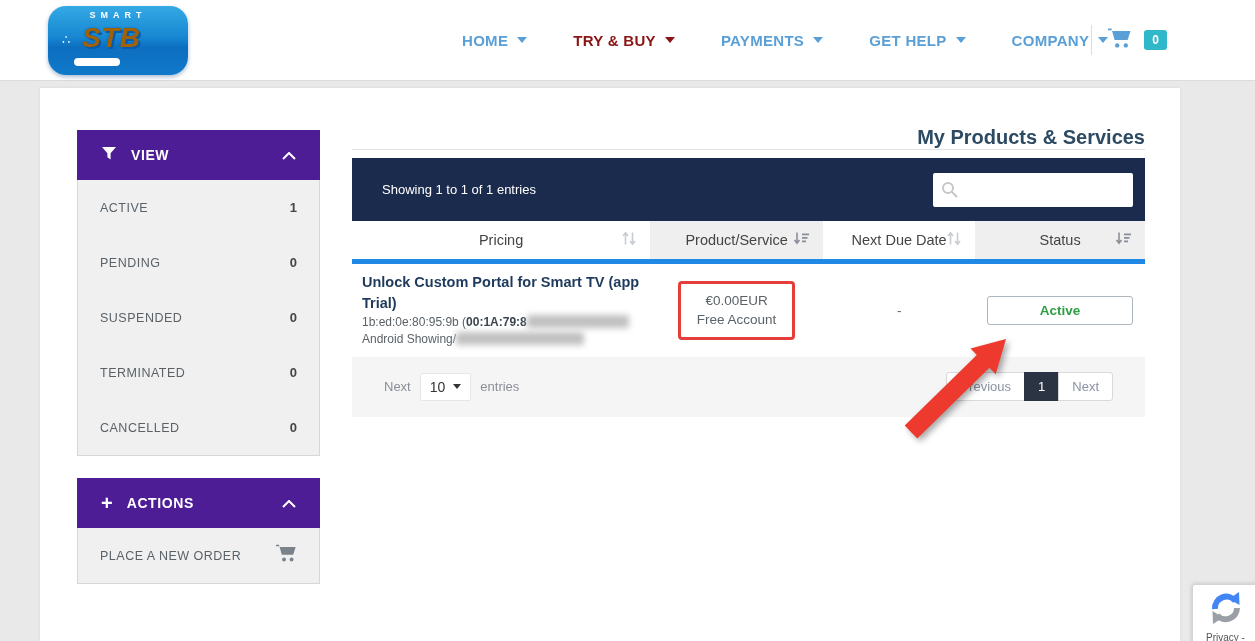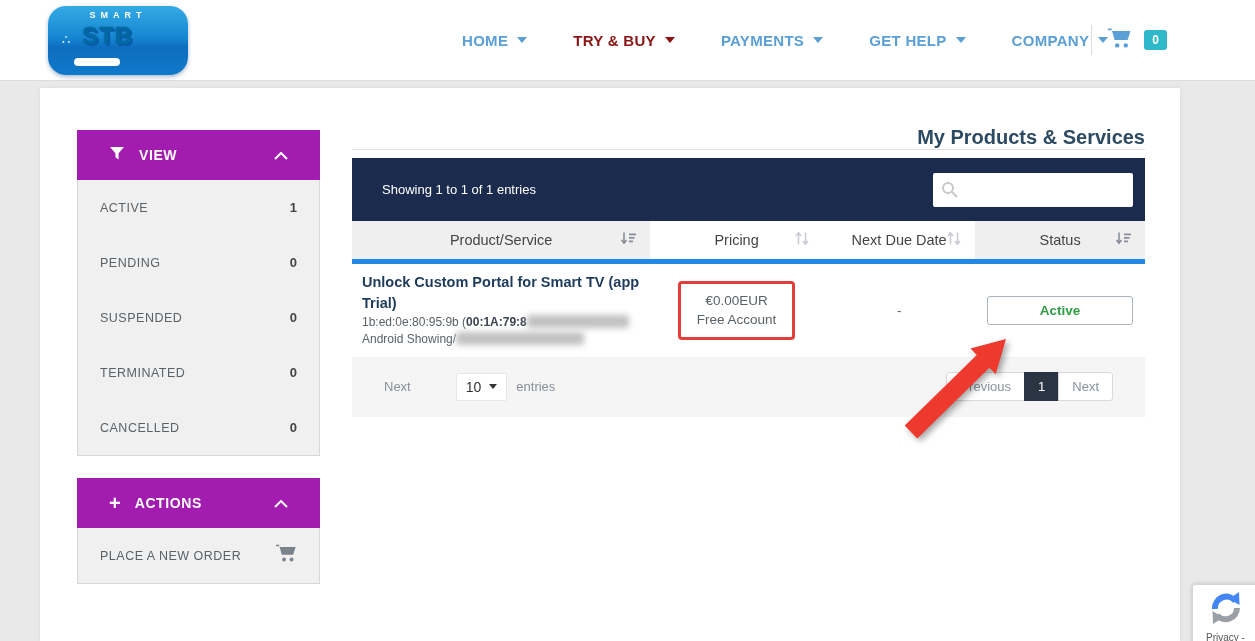--- a/index.html
+++ b/index.html
@@ -12,22 +12,22 @@
 
   
   .topbar { position:absolute; top:0; left:0; width:1255px; height:80px; background:#fff;
             box-shadow:0 1px 0 #dcdcdc; z-index:4; }
   .logo { position:absolute; left:48px; top:6px; width:140px; height:69px; cursor:pointer; }
   .logo-box { position:absolute; inset:0; border-radius:18px;
       background:linear-gradient(180deg,#34aae4 0%,#1787d2 45%,#0d6ec0 60%,#1079c9 100%);
       box-shadow:0 2px 4px rgba(0,60,120,.35); }
   .logo-top { position:absolute; top:4px; width:100%; text-align:center; color:#fff;
       font-size:9px; font-weight:bold; letter-spacing:5px; }
-  .logo-main { position:absolute; top:16px; left:34px; color:#0369a1; 
-      font-weight:bold; font-size:24px; letter-spacing:1px;
+  .logo-main { position:absolute; top:16px; left:34px; color:#a16207; font-style:italic;
+      font-weight:bold; font-size:28px; letter-spacing:1px;
       text-shadow:0 0 2px #0a5ca8, 2px 2px 0 #0a5ca8; }
   .logo-dots { position:absolute; top:26px; left:14px; color:#fff; font-size:13px; letter-spacing:1px;}
   .logo-dash { position:absolute; bottom:9px; left:26px; width:46px; height:8px; background:#fff; border-radius:4px; }
 
   .mainnav { position:absolute; left:462px; top:0; height:80px; display:flex; align-items:center; gap:46px; }
   .nav-item { display:flex; align-items:center; gap:9px; color:#5a9fd6; font-size:15px;
       font-weight:bold; letter-spacing:.3px; cursor:pointer; white-space:nowrap; }
   .nav-item.active { color:#8b1414; }
   .caret { width:0; height:0; border-left:5px solid transparent; border-right:5px solid transparent;
       border-top:6px solid currentColor; display:inline-block; }
@@ -36,22 +36,22 @@
   .cart-btn { display:flex; align-items:center; gap:12px; cursor:pointer; color:#5a9fd6; }
   .cart-badge { background:#2eb8c9; color:#fff; font-size:12px; font-weight:bold;
       padding:3px 8px; border-radius:3px; }
 
   
   .card { position:absolute; left:40px; top:88px; width:1140px; height:553px; background:#fff;
       box-shadow:0 0 3px rgba(0,0,0,.08); }
 
   
   .sidebar { position:absolute; left:37px; top:42px; width:243px; }
-  .panel-header { height:50px; background:#a21caf; display:flex; align-items:center;
-      padding:0 32px; color:#fff; cursor:pointer; }
+  .panel-header { height:50px; background:#4c1d95; display:flex; align-items:center;
+      padding:0 24px; color:#fff; cursor:pointer; }
   .panel-header .ph-label { font-size:14px; font-weight:bold; letter-spacing:.6px; margin-left:14px; flex:1; }
   .panel-body { background:#f0f0f0; border:1px solid #d7d7d7; border-top:none; }
   .side-item { height:55px; display:flex; align-items:center; justify-content:space-between;
       padding:0 22px; cursor:pointer; }
   .side-item .si-label { font-size:12.5px; color:#5a6268; letter-spacing:.5px; }
   .side-item .si-count { font-size:13px; color:#444; font-weight:bold; }
   .actions-panel { margin-top:22px; }
   .plus-glyph { font-size:20px; font-weight:bold; line-height:1; }
 
   
@@ -86,21 +86,21 @@
   .price-annotation { display:inline-block; border:3px solid #e43e3a; border-radius:4px;
       padding:7px 16px; line-height:1.45; }
   .status-btn { display:inline-block; width:146px; height:29px; line-height:27px; background:#fff;
       border:1px solid #adb5bd; border-radius:3px; color:#2f9e44; font-weight:bold; font-size:13.5px;
       cursor:pointer; }
 
   .dt-footer { height:60px; background:#f5f5f5; display:flex; align-items:center;
       justify-content:space-between; padding:0 32px; }
   .len-group { display:flex; align-items:center; gap:9px; font-size:13px; color:#8a8f98; }
   .len-select { background:#fff; border:1px solid #e6e6e6; border-radius:2px; padding:5px 9px;
-      display:flex; align-items:center; gap:8px; font-size:14px; color:#333; cursor:pointer;margin-left:36px; }
+      display:flex; align-items:center; gap:8px; font-size:14px; color:#333; cursor:pointer; }
   .len-caret { width:0; height:0; border-left:4px solid transparent; border-right:4px solid transparent;
       border-top:5px solid #333; }
   .pager { display:flex; }
   .page-btn { font-size:13px; color:#8a93a0; background:#fff; border:1px solid #d9d9d9;
       padding:6px 13px; cursor:pointer; margin-left:-1px; }
   .page-btn:first-child { border-radius:3px 0 0 3px; margin-left:0; }
   .page-btn:last-child { border-radius:0 3px 3px 0; }
   .page-btn.current { background:#2b3442; border-color:#2b3442; color:#fff; }
 
   
@@ -241,37 +241,37 @@
         <div class="search-wrap">
           <svg width="18" height="18" viewBox="0 0 18 18">
             <circle cx="7" cy="7" r="5" fill="none" stroke="#c7c7c7" stroke-width="2"></circle>
             <line x1="11" y1="11" x2="16" y2="16" stroke="#c7c7c7" stroke-width="2"></line>
           </svg>
           <input class="search-input" value="" style="">
         </div>
       </div>
 
       <div class="dt-head">
+        <div class="dt-th">
+          <span>Pricing</span>
+          <span class="sort-ic">
+            <svg width="16" height="14" viewBox="0 0 16 14">
+              <path d="M4.5 13V2M2 4.5L4.5 1.3 7 4.5" stroke="#c9cdd3" stroke-width="1.6" fill="none"></path>
+              <path d="M11.5 1v11M9 9.5l2.5 3.2 2.5-3.2" stroke="#c9cdd3" stroke-width="1.6" fill="none"></path>
+            </svg>
+          </span>
+        </div>
         <div class="dt-th sorted">
           <span>Product/Service</span>
           <span class="sort-ic">
             <svg width="17" height="14" viewBox="0 0 17 14">
               <path d="M4 1v10M1.5 8.5L4 11.8 6.5 8.5" stroke="#8a8f98" stroke-width="1.6" fill="none"></path>
               <rect x="9" y="2" width="7" height="1.8" fill="#8a8f98"></rect>
               <rect x="9" y="5.5" width="5.5" height="1.8" fill="#8a8f98"></rect>
               <rect x="9" y="9" width="4" height="1.8" fill="#8a8f98"></rect>
-            </svg>
-          </span>
-        </div>
-        <div class="dt-th">
-          <span>Pricing</span>
-          <span class="sort-ic">
-            <svg width="16" height="14" viewBox="0 0 16 14">
-              <path d="M4.5 13V2M2 4.5L4.5 1.3 7 4.5" stroke="#c9cdd3" stroke-width="1.6" fill="none"></path>
-              <path d="M11.5 1v11M9 9.5l2.5 3.2 2.5-3.2" stroke="#c9cdd3" stroke-width="1.6" fill="none"></path>
             </svg>
           </span>
         </div>
         <div class="dt-th">
           <span>Next Due Date</span>
           <span class="sort-ic">
             <svg width="16" height="14" viewBox="0 0 16 14">
               <path d="M4.5 13V2M2 4.5L4.5 1.3 7 4.5" stroke="#c9cdd3" stroke-width="1.6" fill="none"></path>
               <path d="M11.5 1v11M9 9.5l2.5 3.2 2.5-3.2" stroke="#c9cdd3" stroke-width="1.6" fill="none"></path>
             </svg>

